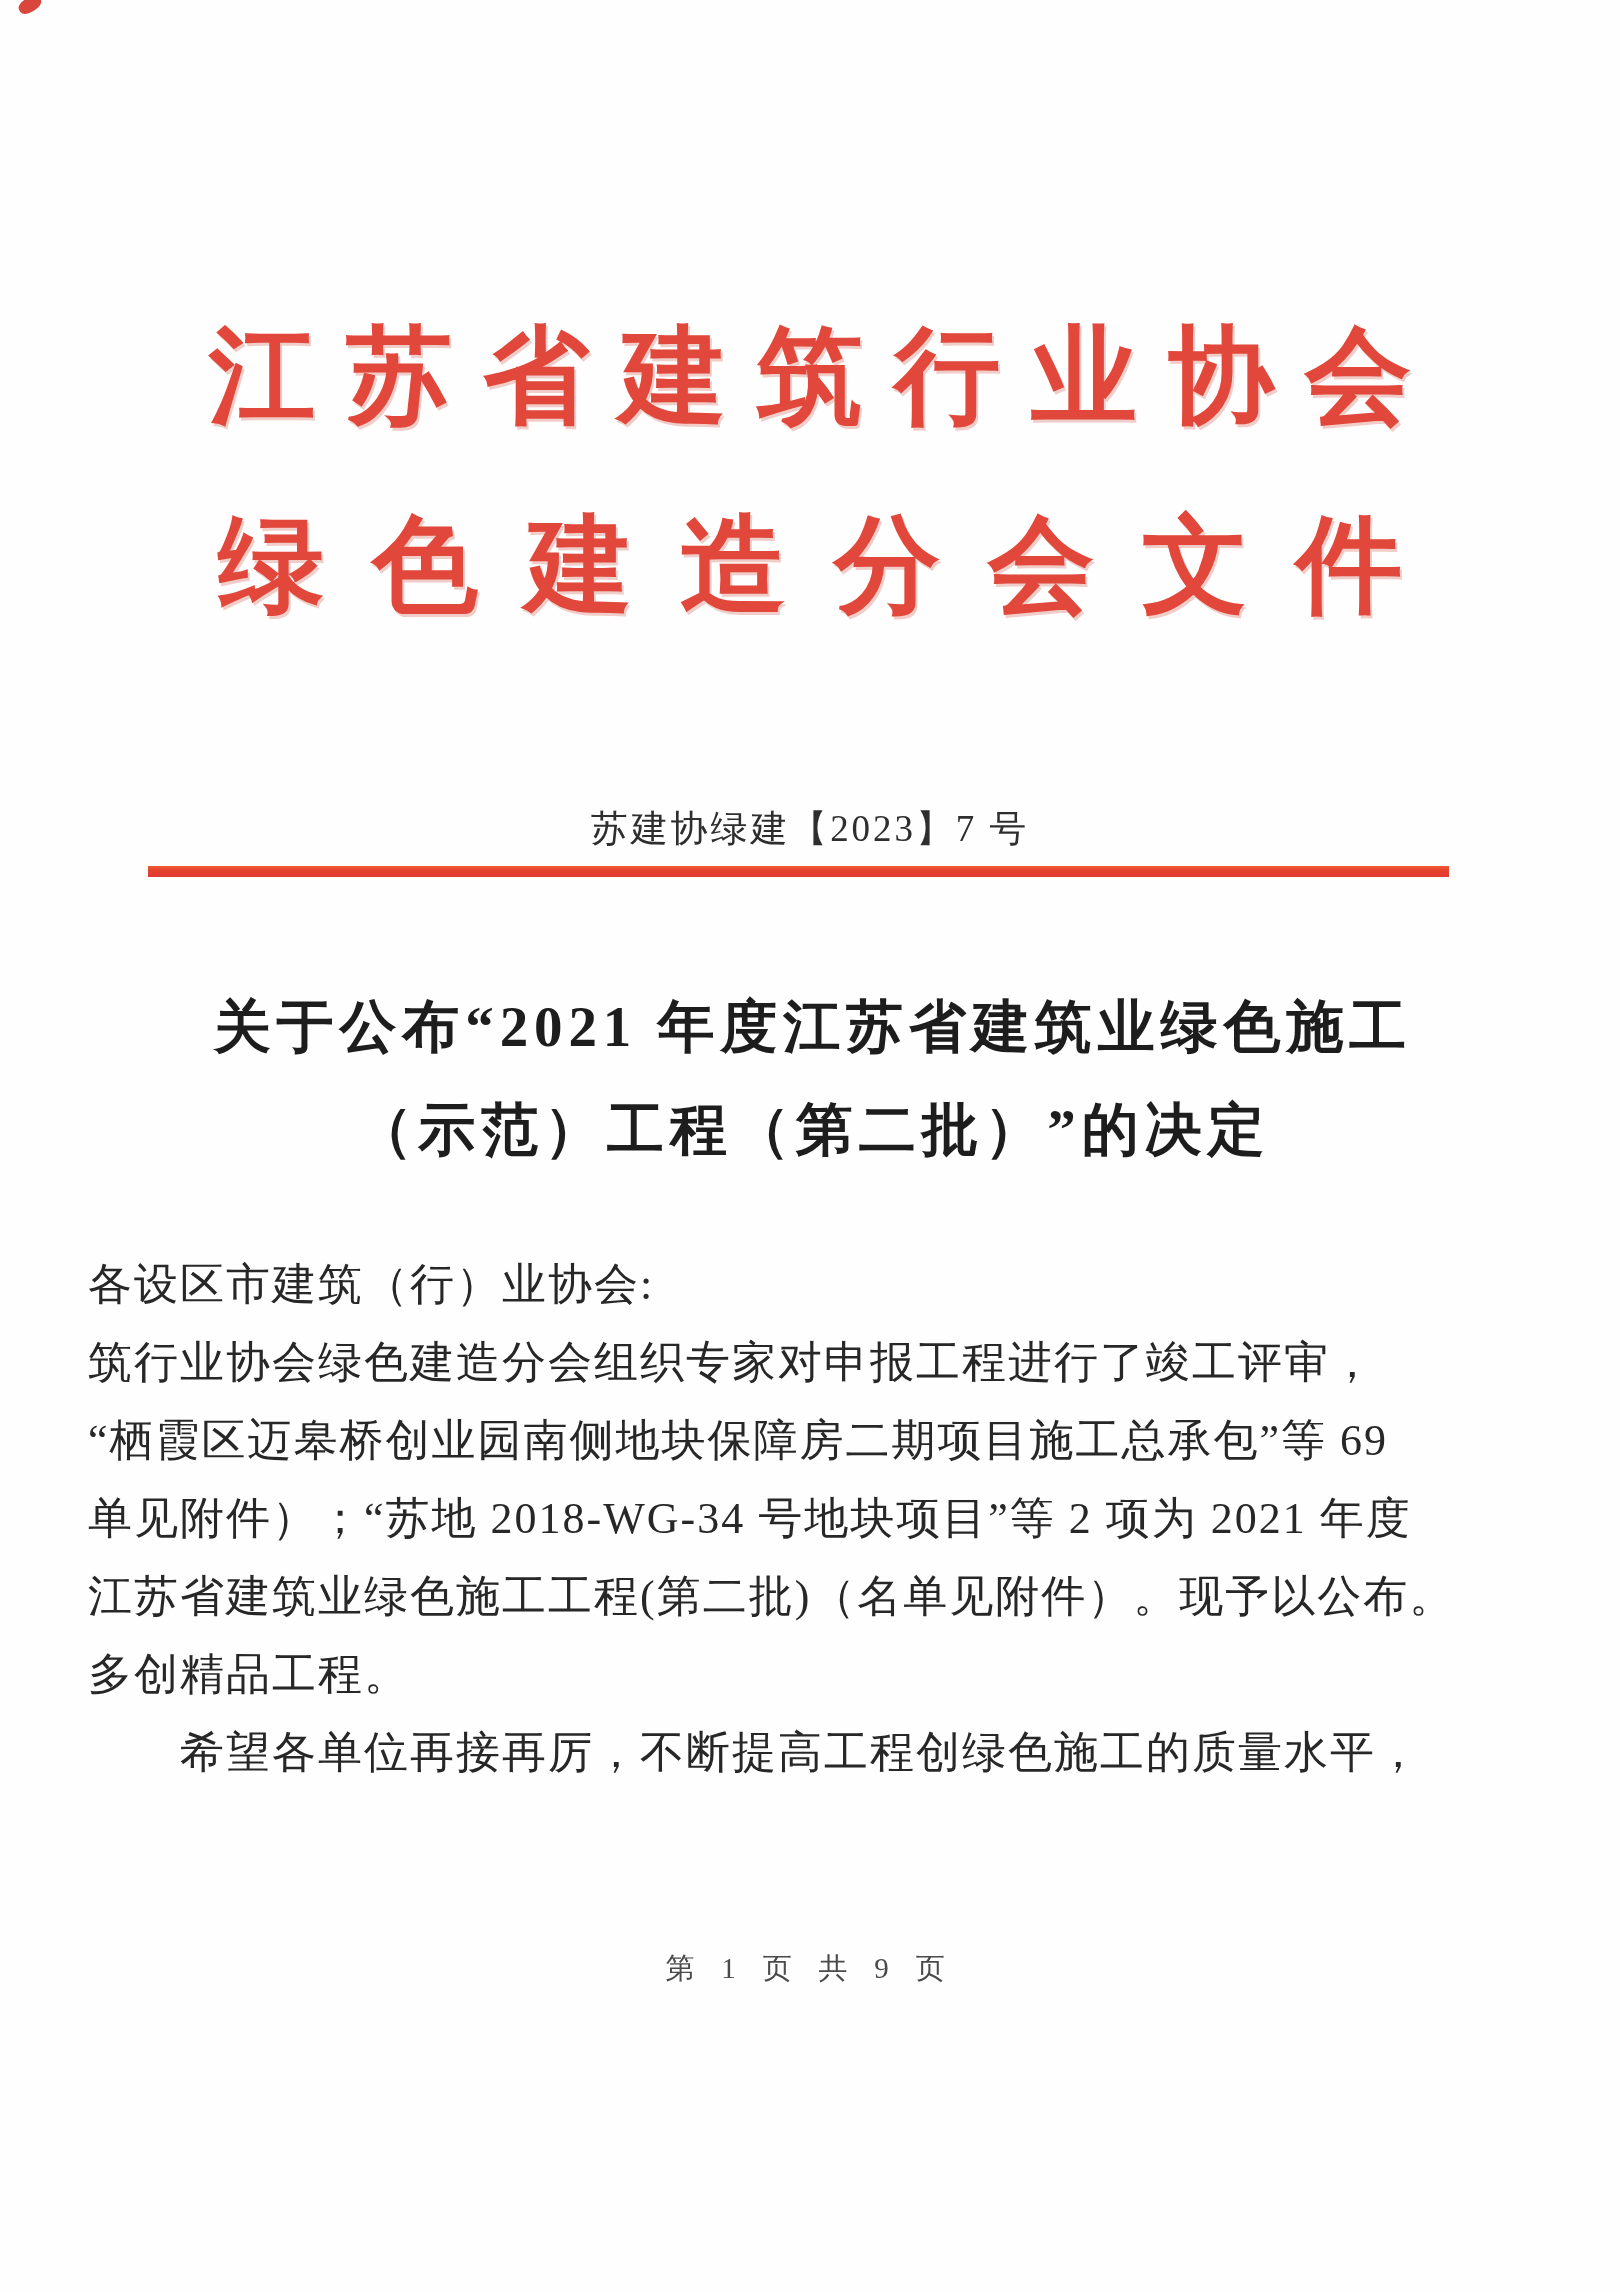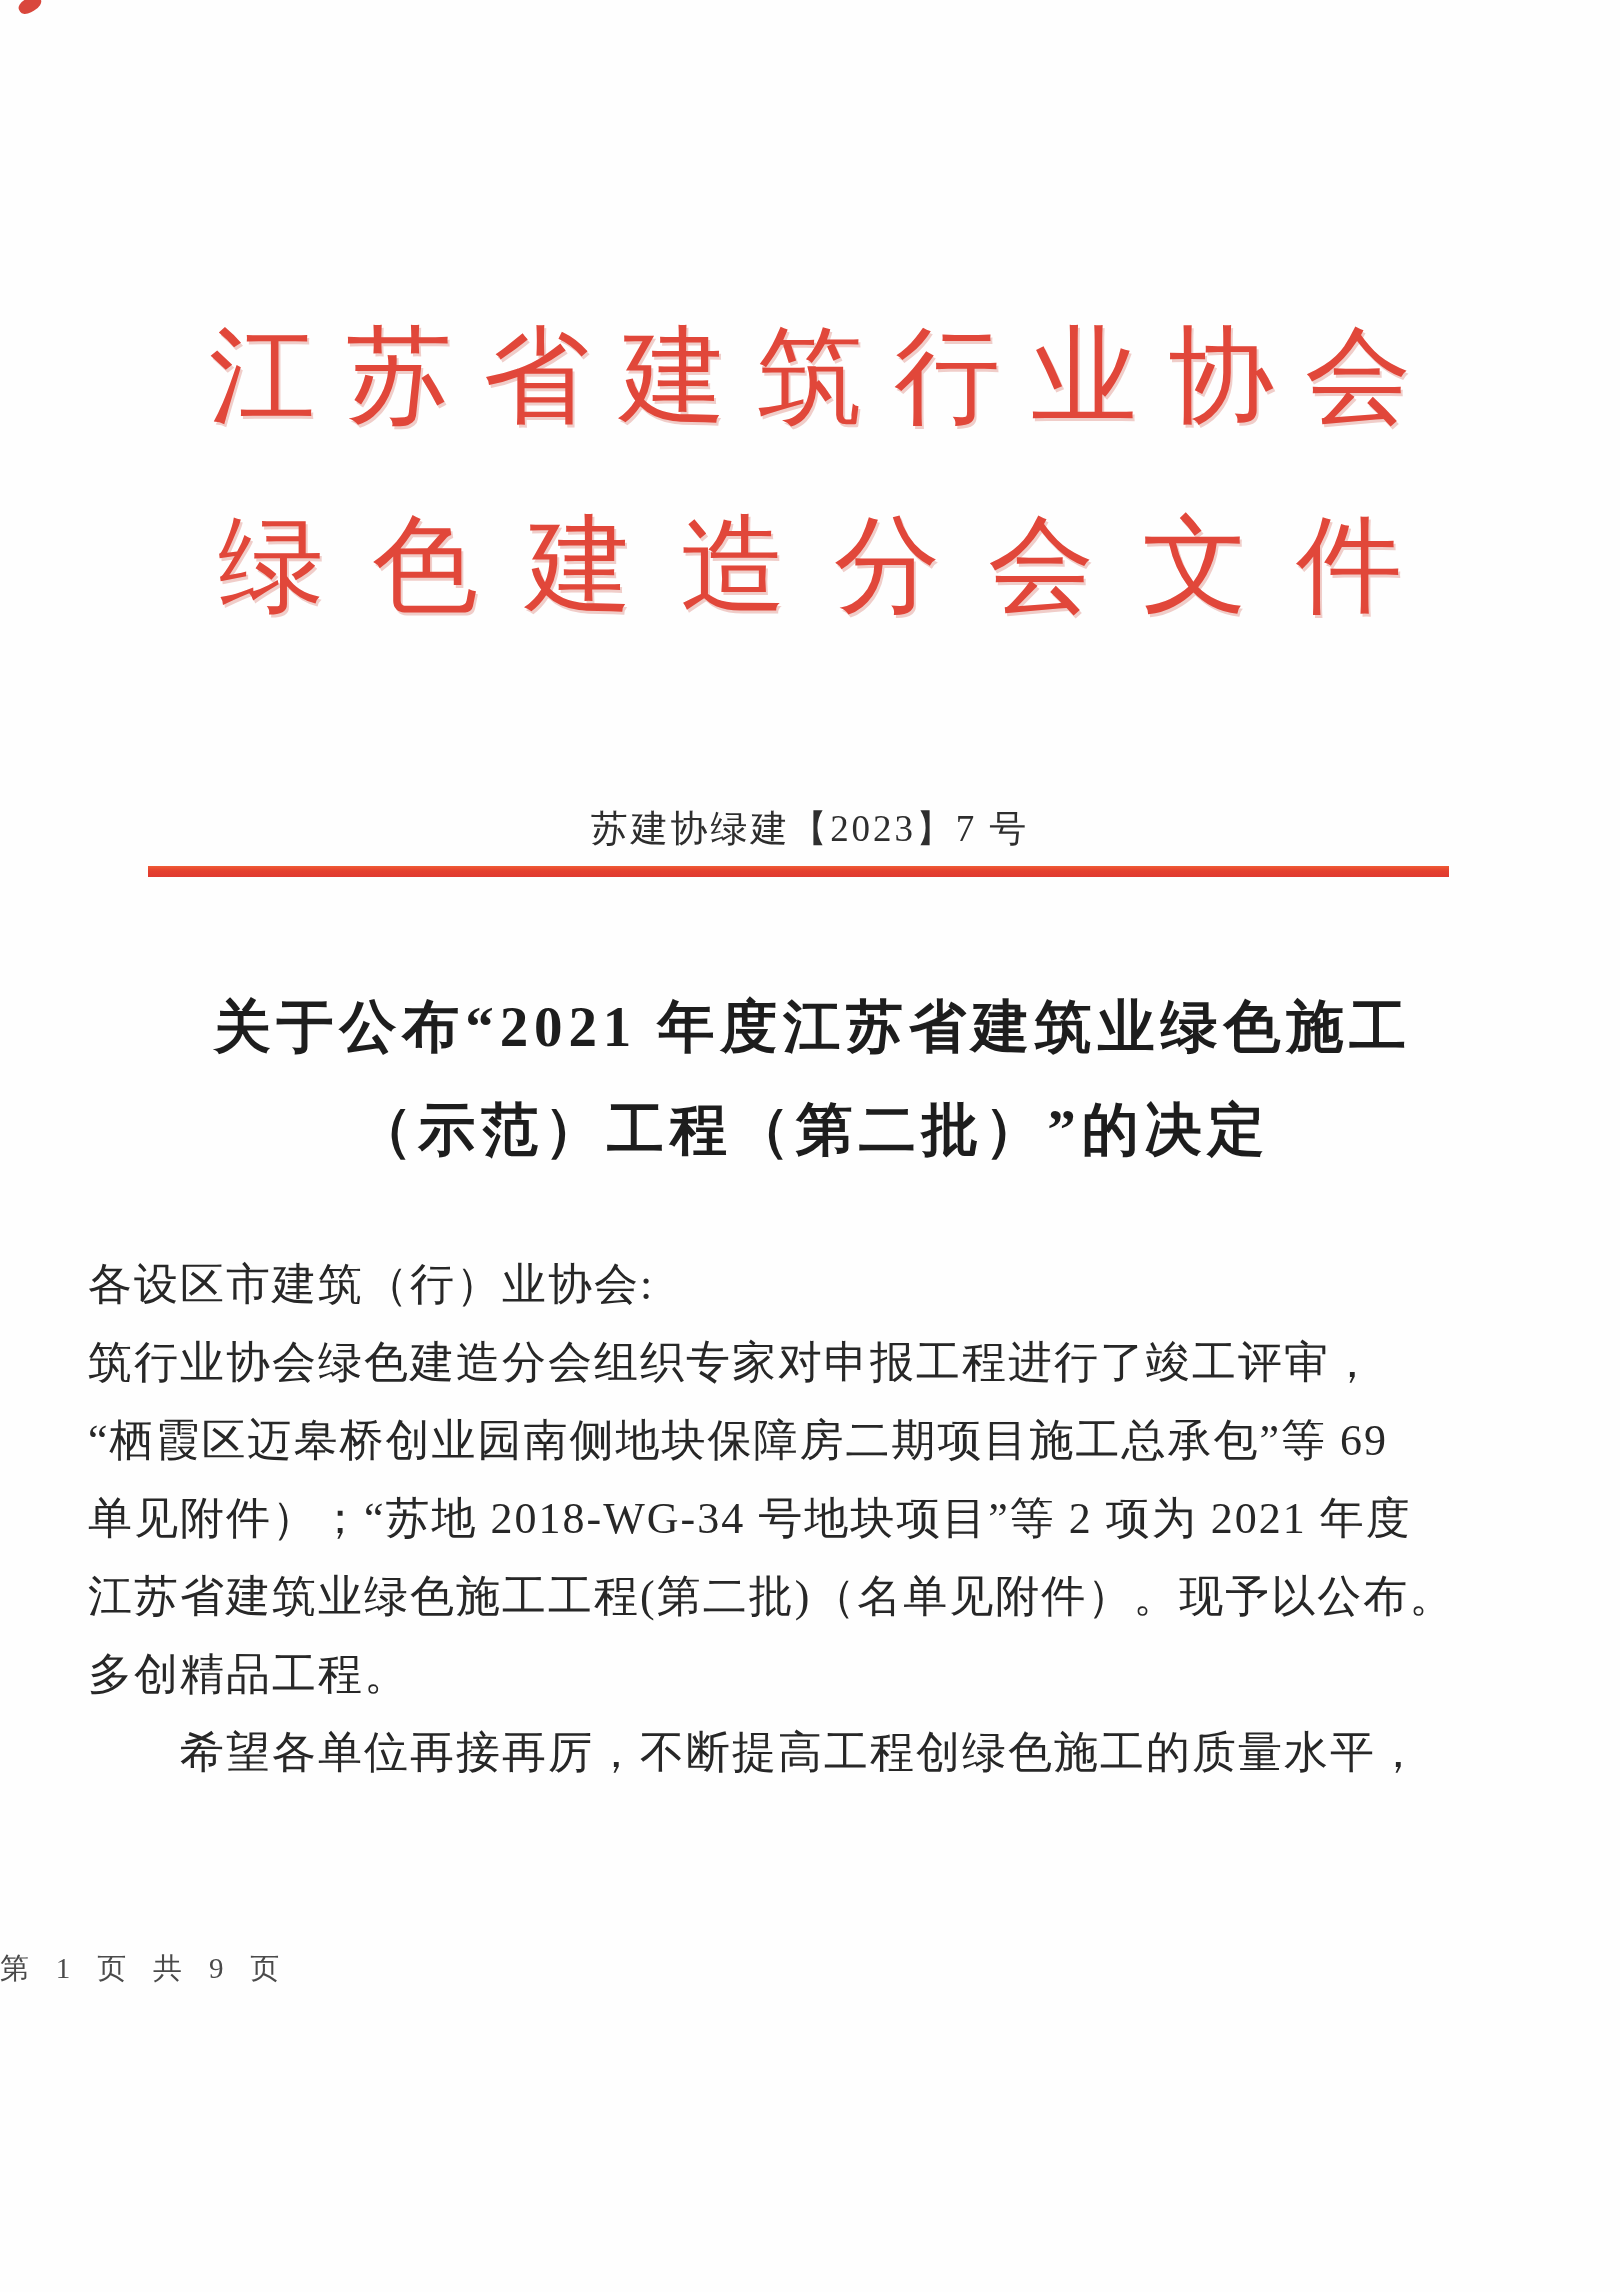--- a/index.html
+++ b/index.html
@@ -19,21 +19,21 @@
     position: absolute;
     left: 17.6px;
     top: -2px;
     width: 23.5px;
     height: 13.7px;
     background: #d9473c;
     border-radius: 50% 60% 55% 45%;
     transform: rotate(-28deg);
   }
   
-  .letterhead { text-align: center; font-weight: normal; color: #e1473a; }
+  .letterhead { text-align: center; font-weight: bold; color: #e1473a; }
   .letterhead-line1 {
     margin-top: 309px;
     font-size: 106px;
     line-height: 135px;
     letter-spacing: 31px;
     margin-right: -31px;
     text-shadow: 2px 2.9px 0 rgba(200, 60, 45, 0.25);
   }
   .letterhead-line2 {
     margin-top: 54px;
@@ -78,20 +78,21 @@
     width: 1264px;
     font-size: 44px;
     letter-spacing: 2px;
     color: #272727;
   }
   .body-line { height: 78px; line-height: 78px; white-space: nowrap; }
   .body-line.indent { padding-left: 92px; }
   
   .page-footer {
     margin-top: 157px;
+    text-align: center;
     font-size: 29px;
     line-height: 39px;
     letter-spacing: 9.8px;
     color: #4a4a4a;
   }
 </style>
 </head>
 <body>
 
 <div class="page">

